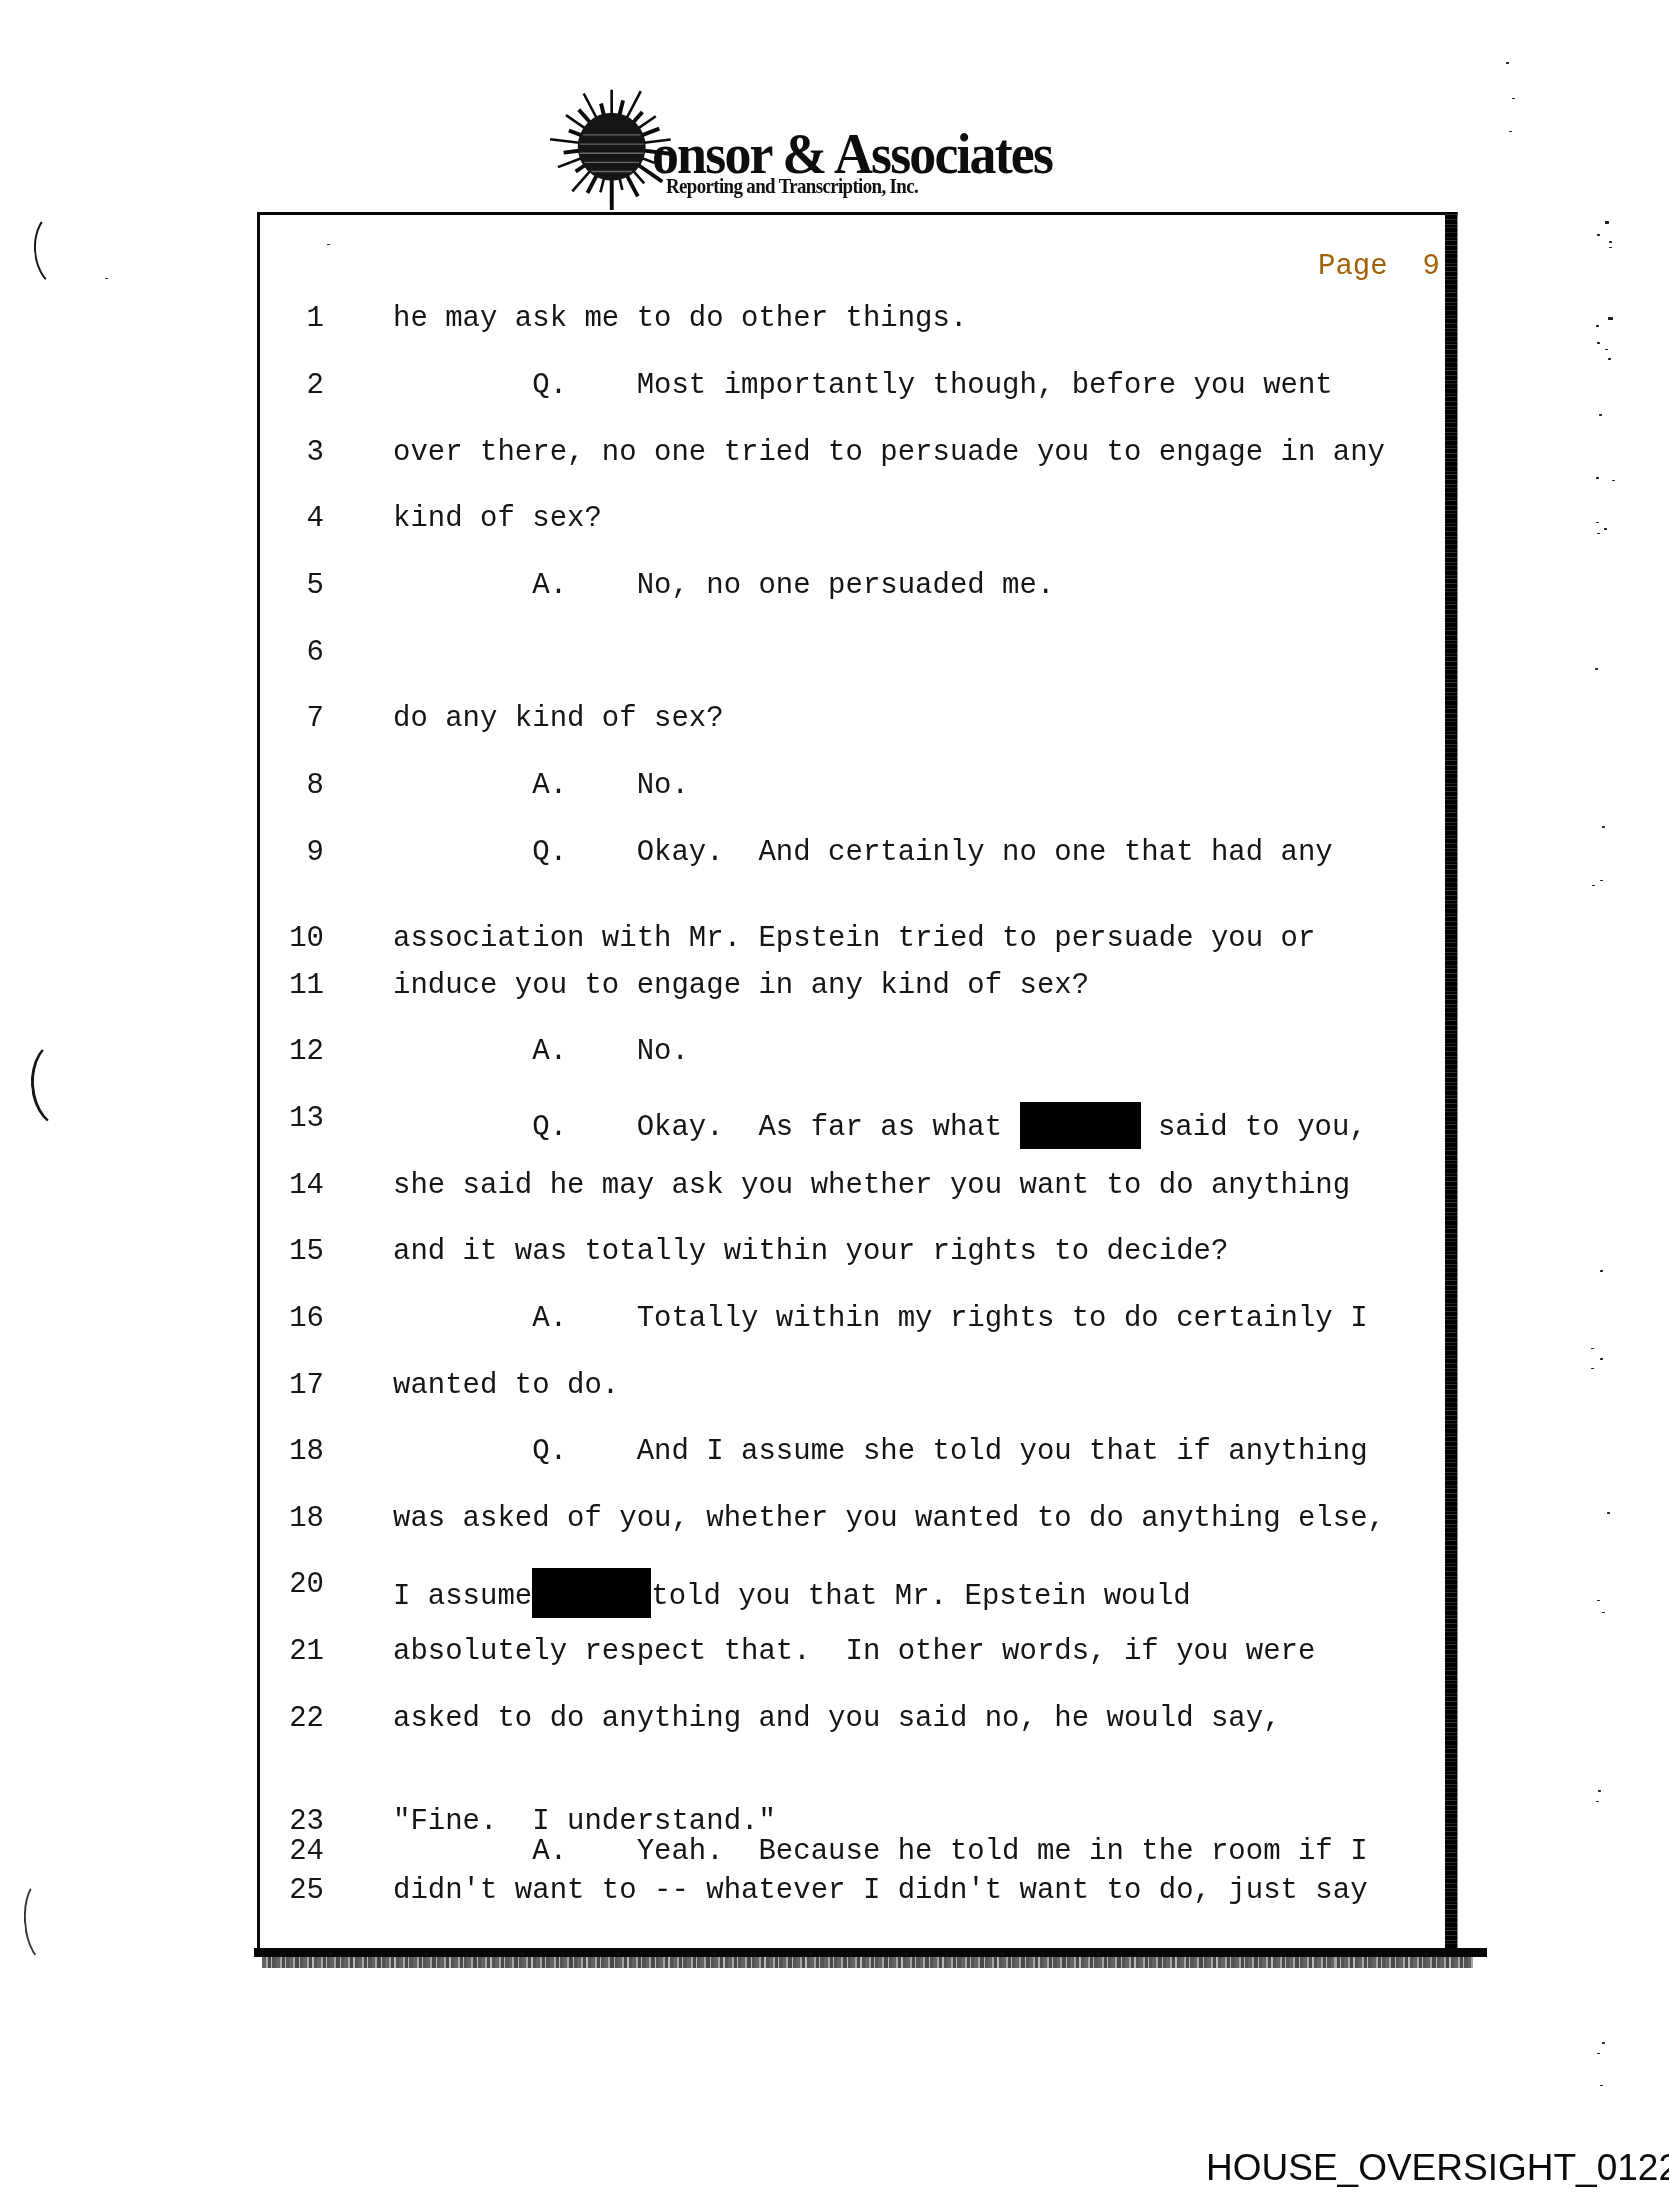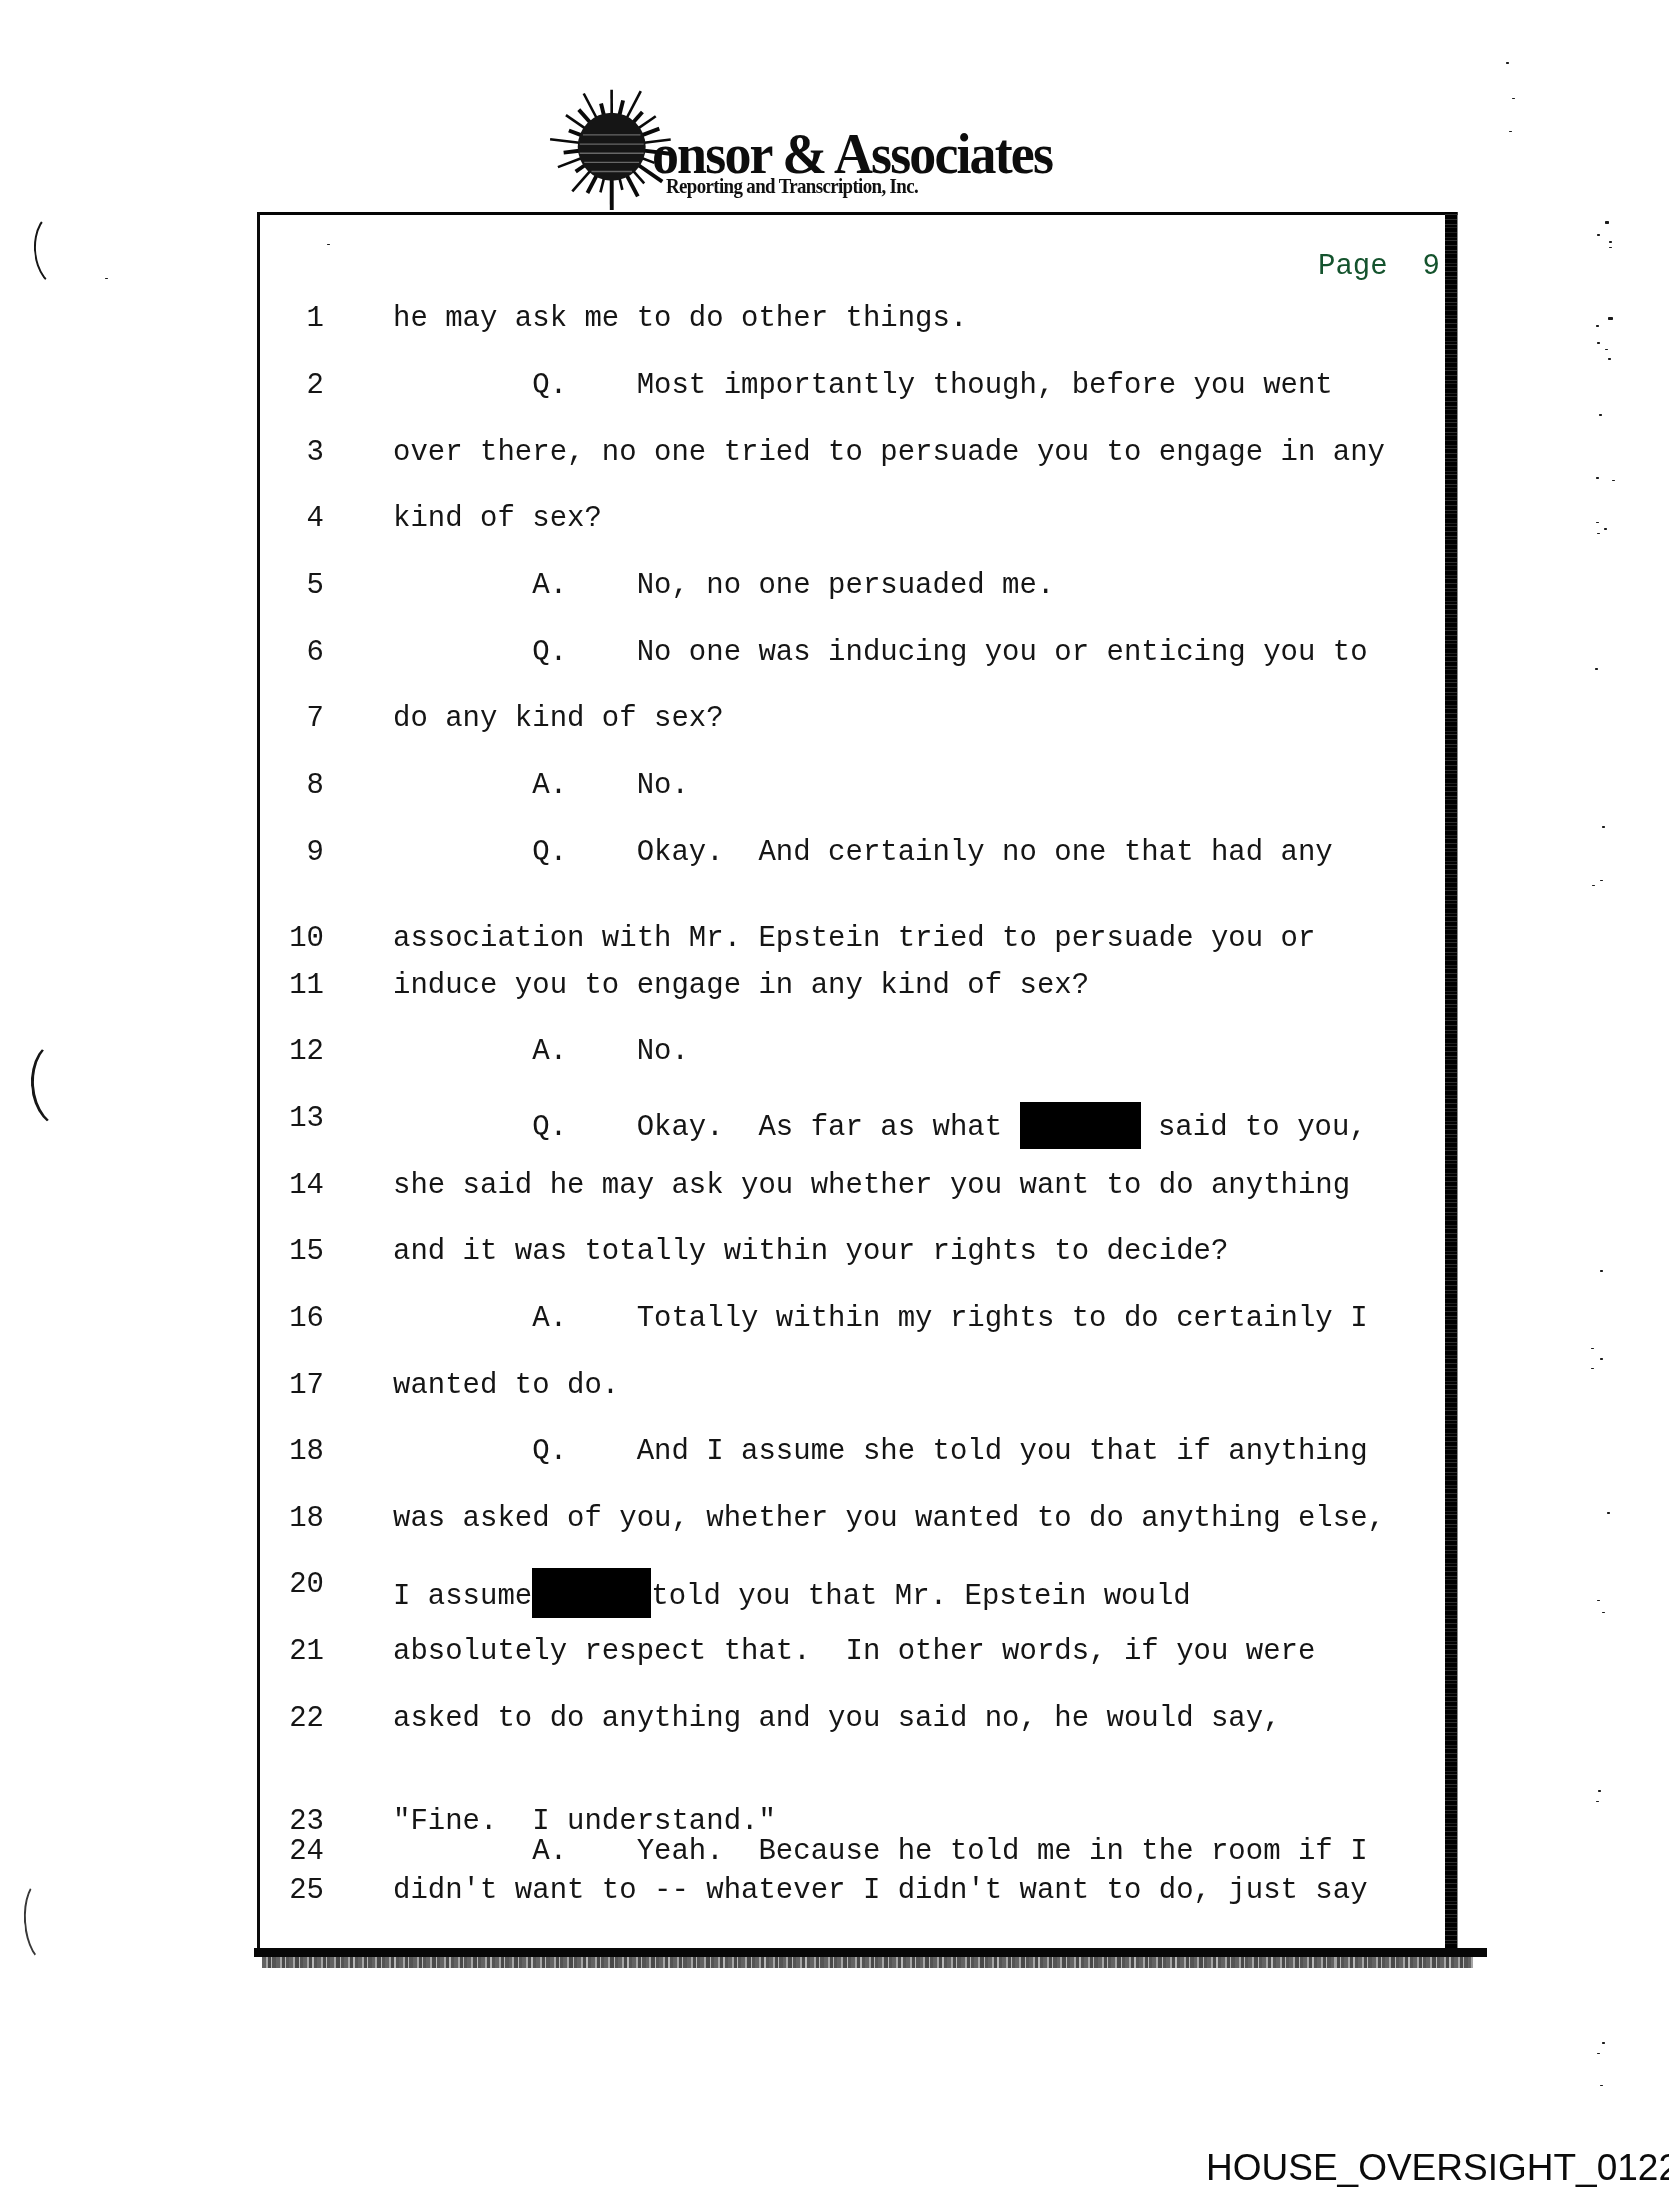--- a/index.html
+++ b/index.html
@@ -29,21 +29,21 @@
     position:absolute;left:1445px;top:212px;width:11.8px;height:1744px;
     background:
       repeating-linear-gradient(180deg,#000 0 2px,#2e2e2e 2px 2.6px,#000 2.6px 4.6px,#1f1f1f 4.6px 5.2px);
     box-shadow:0.7px 0 0 #555;
   }
   .box-bottom{position:absolute;left:254px;top:1948px;width:1233px;height:8.5px;background:#070707;}
   .box-bottom-noise{
     position:absolute;left:262px;top:1957px;width:1211px;height:11px;opacity:.8;
     background:repeating-linear-gradient(90deg,#3c3c3c 0 3.9px,#8f8f8f 3.9px 5.9px,#1c1c1c 5.9px 9.2px,#a5a5a5 9.2px 10.5px,#2a2a2a 10.5px 13.7px);
   }
-  .page-label{position:absolute;left:1318px;top:250px;font-size:29px;white-space:pre;color:#14532d;}
+  .page-label{position:absolute;left:1318px;top:250px;font-size:29px;white-space:pre;color:#a16207;}
   
   .t-row{position:absolute;left:0;width:1669px;height:41px;font-size:29px;color:#151515;}
   .t-num{position:absolute;left:265px;width:59px;text-align:right;}
   .t-txt{position:absolute;left:393px;white-space:pre;}
   .redaction{display:inline-block;background:#000;vertical-align:-14.4px;}
   
   .bates{
     position:absolute;left:1206px;top:2147px;width:458px;
     font-family:"Liberation Sans","DejaVu Sans",sans-serif;
     font-size:37px;color:#0b0b0b;letter-spacing:0;white-space:pre;
@@ -128,21 +128,20 @@
     <div class="t-row" style="top: 502px;">
       <span class="t-num">4</span>
       <span class="t-txt">kind of sex?</span>
     </div>
     <div class="t-row" style="top: 569px;">
       <span class="t-num">5</span>
       <span class="t-txt">        A.    No, no one persuaded me.</span>
     </div>
     <div class="t-row" style="top: 636px;">
       <span class="t-num">6</span>
-      <span class="t-txt">        Q.    No one was inducing you or enticing you to</span>
     </div>
     <div class="t-row" style="top: 702px;">
       <span class="t-num">7</span>
       <span class="t-txt">do any kind of sex?</span>
     </div>
     <div class="t-row" style="top: 769px;">
       <span class="t-num">8</span>
       <span class="t-txt">        A.    No.</span>
     </div>
     <div class="t-row" style="top: 836px;">

